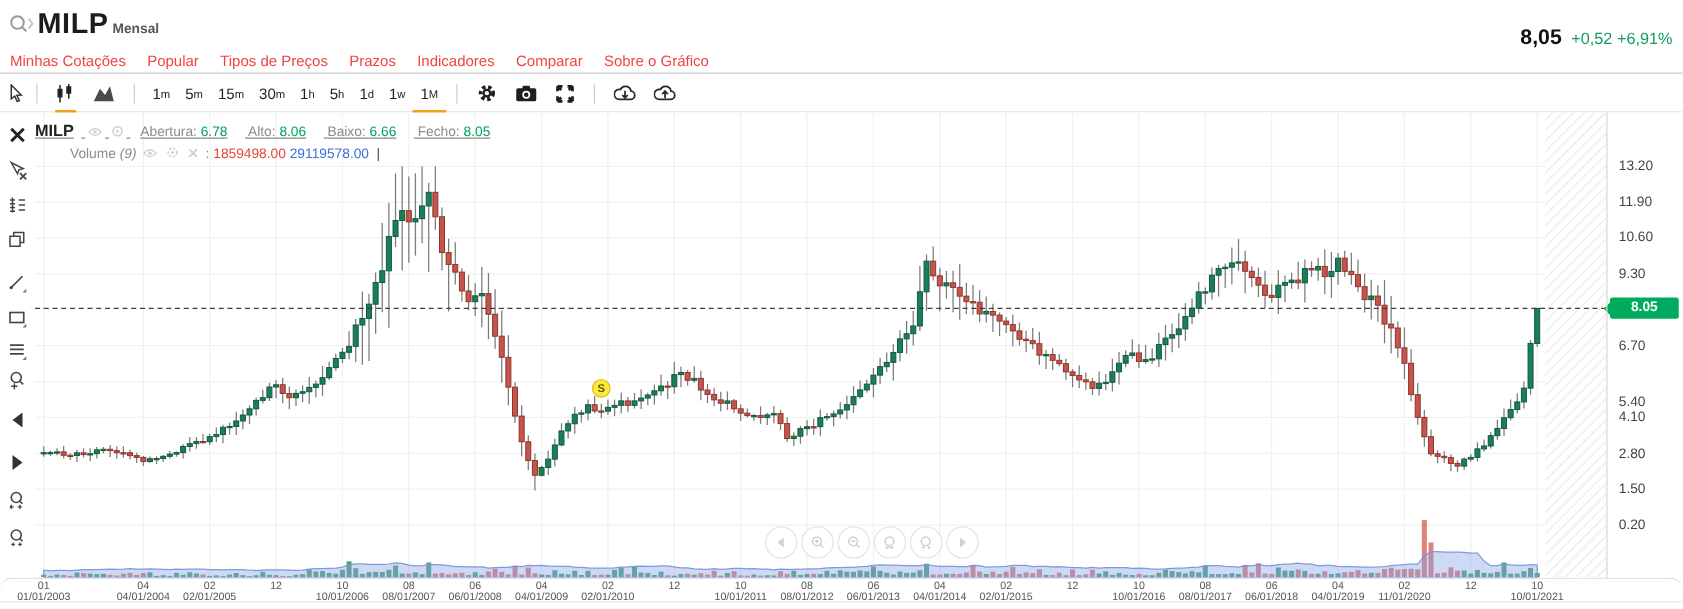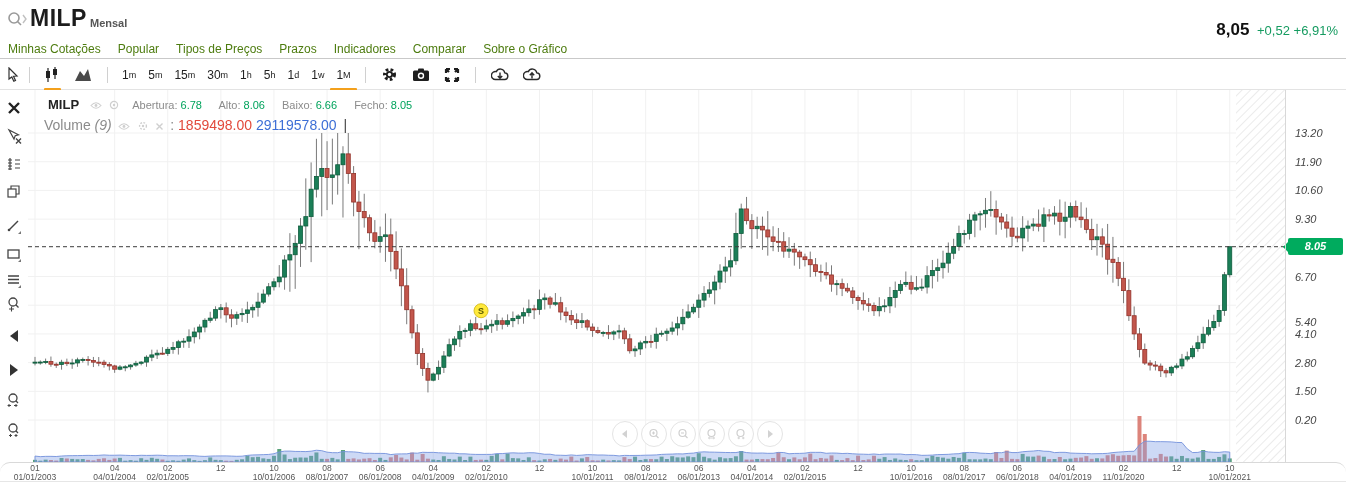--- a/index.html
+++ b/index.html
@@ -17,55 +17,55 @@
   
   .header { position:absolute; left:0; top:0; width:100%; height:40px; background:#fff; }
   .search-glyph { position:absolute; left:7px; top:11px; }
   .symbol { position:absolute; left:30px; top:5px; font-size:23px; font-weight:bold; color:#1c1c1c; letter-spacing:.5px; }
   .tf-label { position:absolute; left:90px; top:17px; font-size:11px; font-weight:bold; color:#565656; }
   .quote { position:absolute; right:8px; top:20px; font-size:13px; color:#159b60; white-space:nowrap; }
   .quote .price { font-size:17px; font-weight:bold; color:#111; margin-right:4px; }
   
   .menubar { position:absolute; left:0; top:40px; width:100%; height:19px; border-bottom:1px solid #c9c9c9; background:#fff;
              display:flex; align-items:center; padding-left:8px; }
-  .menubar .mitem { font-size:12px; color:#4d7c0f; margin-right:17px; cursor:pointer; white-space:nowrap; }
+  .menubar .mitem { font-size:12px; color:#ef4444; margin-right:17px; cursor:pointer; white-space:nowrap; }
   
   .toolbar { position:absolute; left:0; top:60px; width:100%; height:30px; border-bottom:1px solid #e3e3e3; background:#fff;
              display:flex; align-items:center; }
   .tbtn { display:flex; align-items:center; justify-content:center; height:24px; position:relative; cursor:pointer; }
   .tsep { width:1px; height:16px; background:#d0d0d0; margin:0 8px; }
   .tf-btn { font-size:12px; color:#222; padding:0 6px; }
   .tf-btn sup { font-size:9px; }
   .active-orange::after { content:""; position:absolute; left:0; right:0; bottom:-4px; height:3px; background:#f3a01c; border-radius:1px; }
   
   .left-rail { position:absolute; left:0; top:90px; width:28px; height:372px; background:#fff; }
   .rail-tool { position:absolute; left:6px; width:17px; height:17px; cursor:pointer; color:#4a4a4a; }
   
   .chart-area { position:absolute; left:28px; top:90px; width:1257px; height:372px; background:#fff; }
   #chart-svg { position:absolute; left:0; top:0; }
   
-  .legend { position:absolute; left:20px; top:7px; font-size:11px; color:#8b8b8b; white-space:nowrap; }
+  .legend { position:absolute; left:0; top:7px; font-size:11px; color:#8b8b8b; white-space:nowrap;text-decoration:underline; }
   .legend .sym { font-size:13px; font-weight:bold; color:#222; margin-right:6px; }
   .legend .pair { margin-right:14px; }
   .legend .val-g { color:#00a35c; }
-  .legend-row2 { position:absolute; left:16px; top:27px; font-size:14px; color:#8b8b8b; white-space:nowrap; }
+  .legend-row2 { position:absolute; left:28px; top:27px; font-size:11px; color:#8b8b8b; white-space:nowrap; }
   .legend-row2 .vol-red { color:#e2493b; }
   .legend-row2 .vol-blue { color:#3d6fd6; }
   .legend-row2 .caret { color:#444; margin-left:3px; }
   .lic { display:inline-block; vertical-align:-1px; margin:0 2px; }
   
   .watermark { position:absolute; left:15px; top:330px; font-size:27px; font-weight:bold; color:#b7b7b7; letter-spacing:0; }
   .watermark .com { font-size:24px; font-weight:normal; color:#c6c6c6; }
   .watermark .idot { position:absolute; left:85px; top:3px; width:5px; height:5px; background:#f59b1e; border-radius:50%; }
   
   .navbar { position:absolute; left:584px; top:331px; display:flex; }
   .navc { width:26px; height:26px; border:1px solid #e4e4e4; border-radius:50%; background:rgba(255,255,255,.85);
           margin-right:3px; display:flex; align-items:center; justify-content:center; cursor:pointer; }
   
-  .price-axis { position:absolute; left:1285px; top:90px; width:61px; height:372px; background:#fff;font-style:italic; }
+  .price-axis { position:absolute; left:1285px; top:90px; width:61px; height:372px; background:#fff; }
   .axis-vline { position:absolute; left:1285px; top:90px; width:1px; height:392px; background:#d8d8d8; }
   .ytick { position:absolute; left:10px; font-size:11px; color:#444; }
   .price-badge { position:absolute; left:3px; width:55px; height:17px; background:#00ab5e; color:#fff;
                  font-size:11px; font-weight:bold; text-align:center; line-height:17px; border-radius:2px; }
   .price-badge::before { content:""; position:absolute; left:-5px; top:4px; border:5px solid transparent; border-right-color:#00ab5e; border-left:none; }
   
   .x-axis { position:absolute; left:0; top:462px; width:100%; height:25px; background:#fff; border-top:1px solid #d9d9d9;border-radius:10px; }
   .xtick { position:absolute; top:1px; transform:translateX(-50%); text-align:center; font-size:8.5px; line-height:9px; color:#555; white-space:nowrap; }
   .bottom-line { position:absolute; left:0; top:481px; width:100%; height:1px; background:#e6e6e6; }
   svg text { font-family:"Liberation Sans", sans-serif; }

